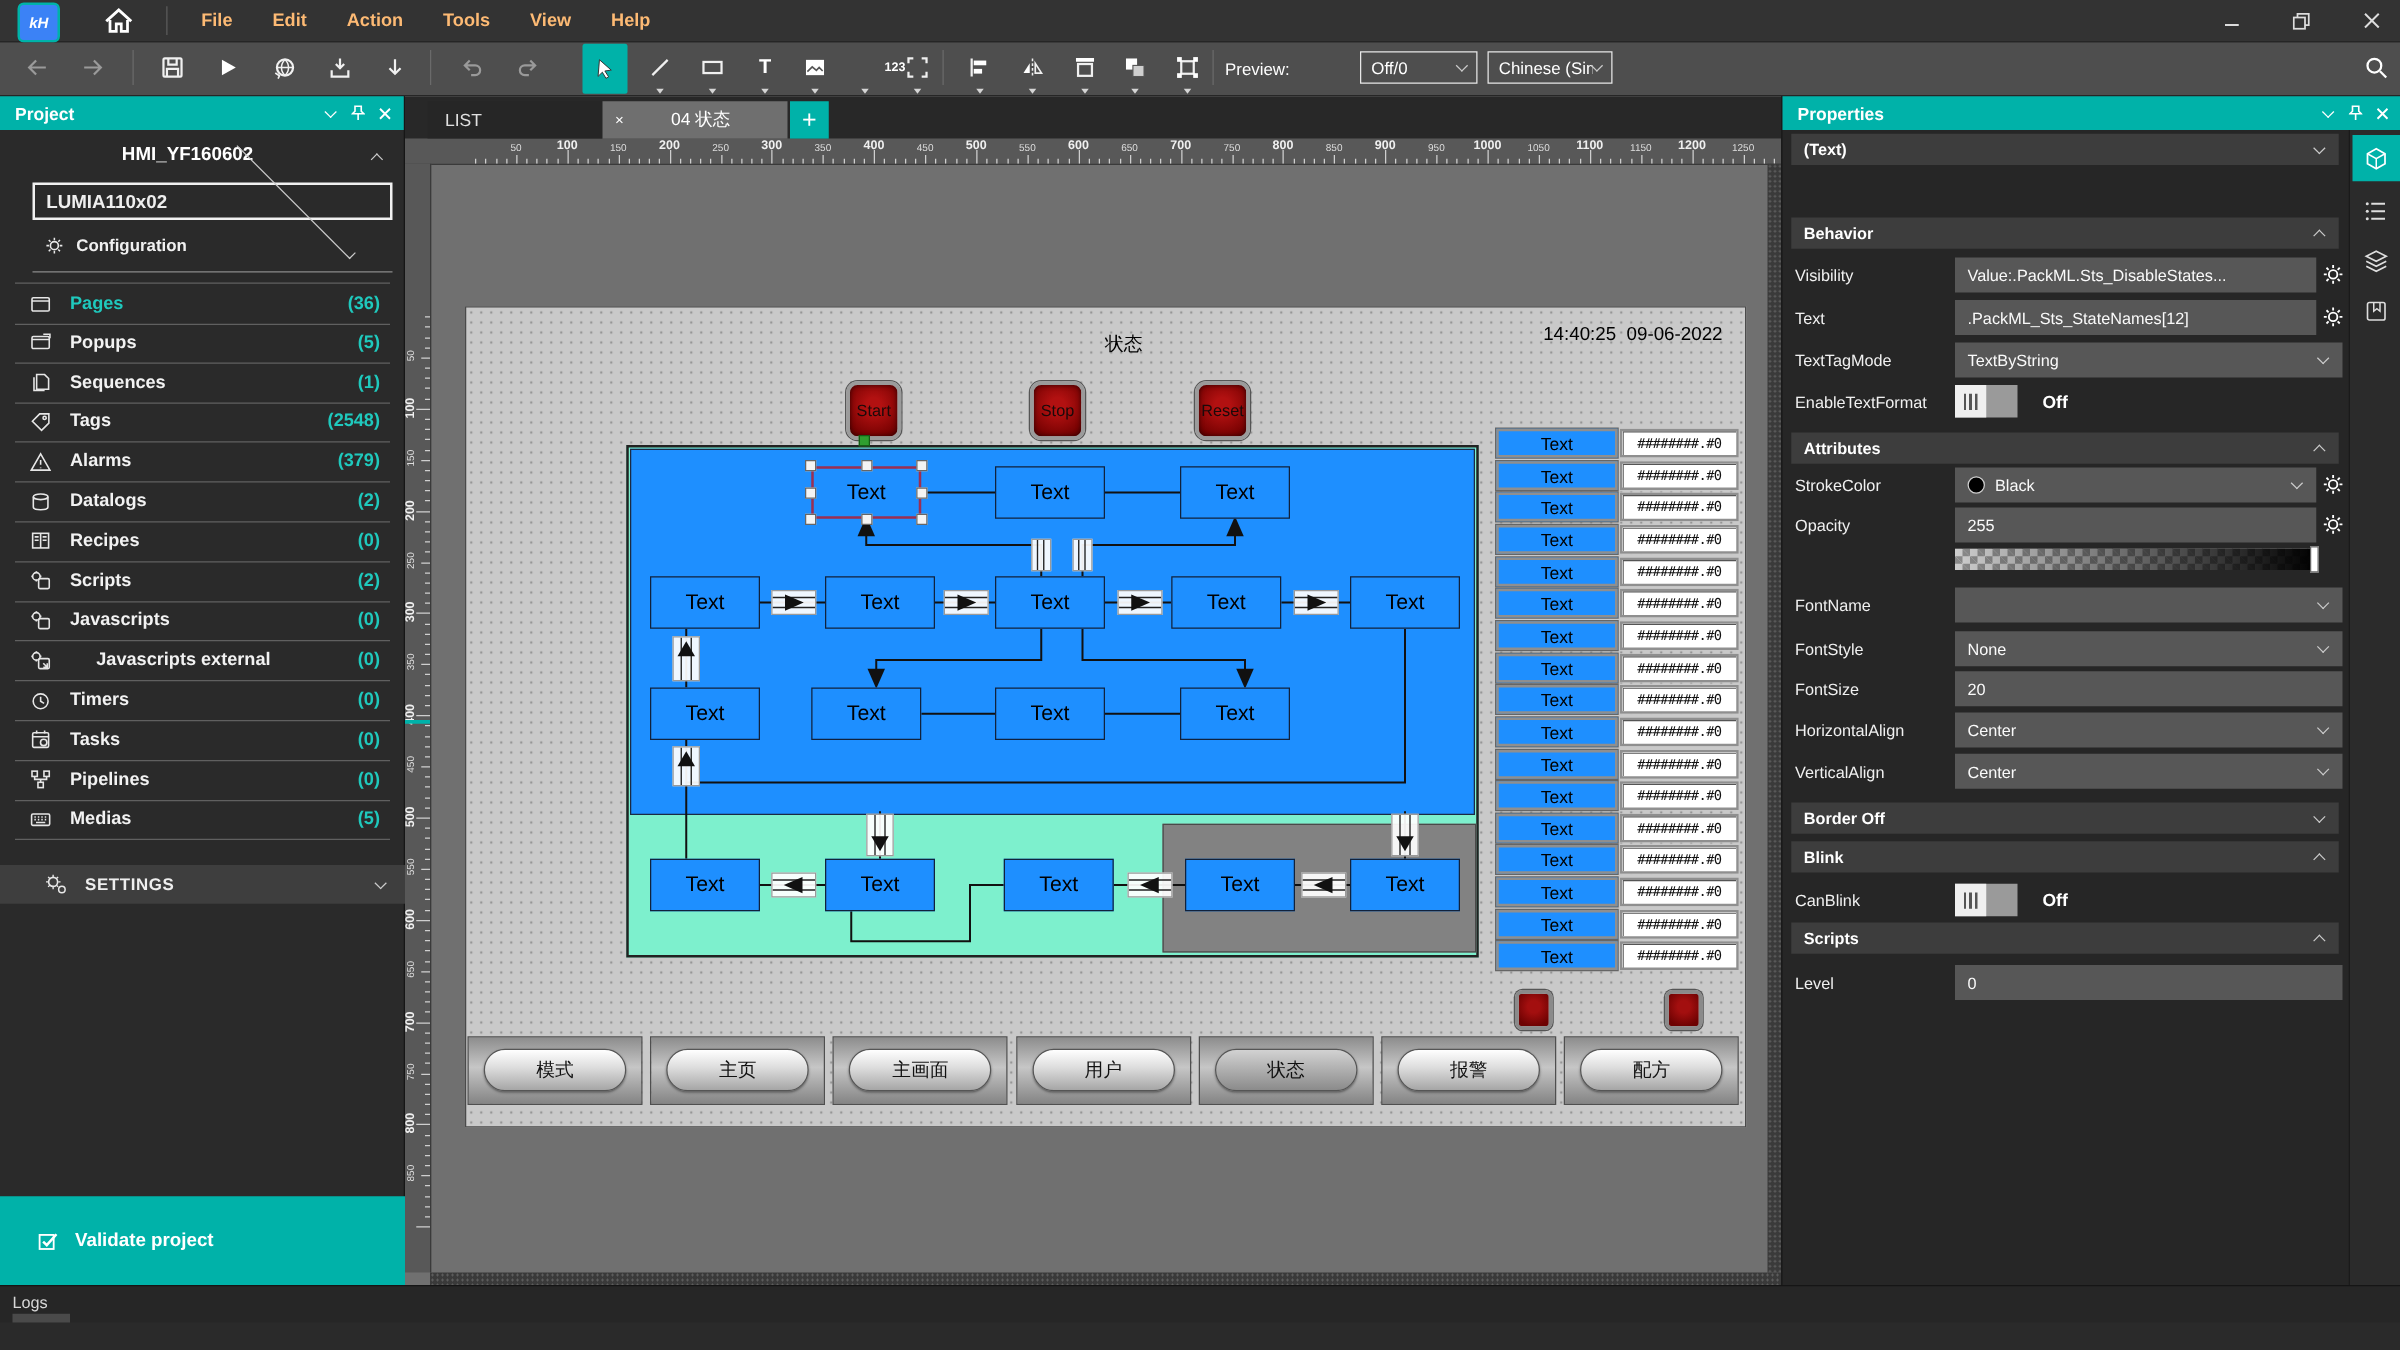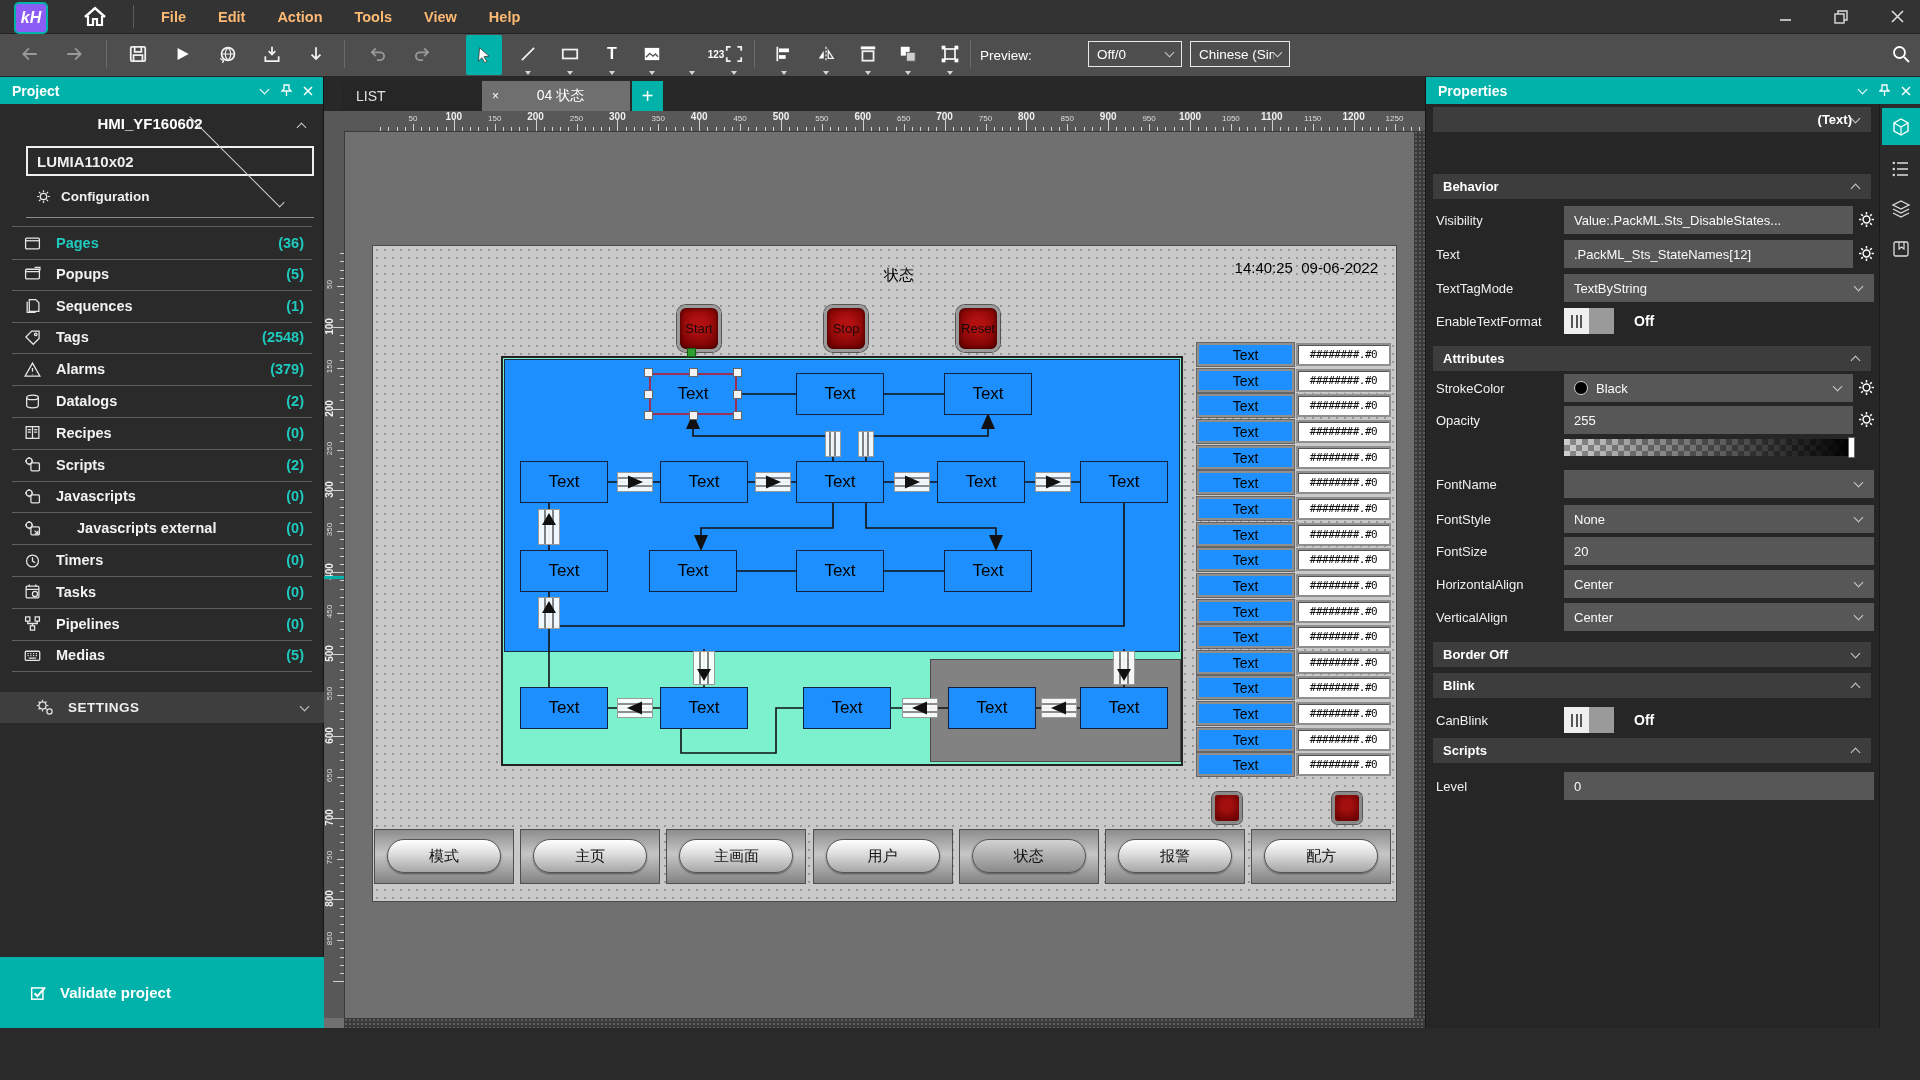--- a/index.html
+++ b/index.html
@@ -2,22 +2,22 @@
 <html><head>
 <meta charset="utf-8">
 <style>
   html,body{margin:0;padding:0;background:#1b1b1b;}
   .app{position:relative;width:1920px;height:1080px;overflow:hidden;
        font-family:"Liberation Sans",sans-serif;background:#2a2a2a;color:#eee;
        -webkit-font-smoothing:antialiased;}
 
   
   .titlebar{position:absolute;left:0;top:0;width:1920px;height:33px;background:#333;border-bottom:1px solid #222;}
-  .logo{position:absolute;left:14px;top:2px;width:30px;height:28px;background:#8b5cf6;border:2px solid #00b2a9;
-        border-radius:5px;color:#fff;font-style:italic;font-weight:bold;font-size:16px;display:flex;align-items:center;justify-content:center;}
+  .logo{position:absolute;left:14px;top:2px;width:30px;height:28px;background:#3b82f6;border:2px solid #00b2a9;
+        border-radius:5px;color:#fff;font-style:italic;font-weight:bold;font-size:12px;display:flex;align-items:center;justify-content:center;}
   .homebtn{position:absolute;left:78px;top:3px;width:34px;height:27px;display:flex;align-items:center;justify-content:center;}
   .tdiv{position:absolute;left:133px;top:5px;width:1px;height:23px;background:#5c5c5c;}
   .menubar{position:absolute;left:152px;top:0;height:33px;display:flex;align-items:center;gap:14px;}
   .menu-item{padding:0 9px;font-size:14.5px;font-weight:bold;color:#fdba74;cursor:default;}
   .winbtns{position:absolute;right:8px;top:0;height:33px;display:flex;align-items:center;gap:26px;}
   .winbtn{width:30px;height:24px;display:flex;align-items:center;justify-content:center;}
 
   
   .toolbar{position:absolute;left:0;top:34px;width:1920px;height:42px;background:#4e4e4e;border-bottom:1px solid #262626;}
   .tool{position:absolute;top:3px;width:32px;height:34px;display:flex;align-items:center;justify-content:center;border-radius:2px;}
@@ -1081,21 +1081,21 @@
         </div>
     <div class="stripbtn" style="top:126px;">
           <svg width="20" height="20" viewBox="0 0 20 20">
             <rect x="3" y="3" width="14" height="14" rx="1.5" fill="none" stroke="#ddd" stroke-width="1.3"></rect>
             <path d="M8 3v7l2.5-2 2.5 2V3" fill="none" stroke="#ddd" stroke-width="1.2"></path>
           </svg>
         </div>
   </div>
 
   <div class="propcontent">
-    <div class="phead" style="top:30px;text-align:right;">
+    <div class="phead" style="top:30px;">
       <span class="t">(Text)</span>
           <span class="chv down"></span>
     </div>
     <div class="phead" style="top:97px;">
       <span class="t">Behavior</span>
           <span class="chv up"></span>
     </div>
 
     <div class="prow" style="top:129px;">
       <span class="plabel">Visibility</span>
@@ -1231,14 +1231,18 @@
     </div>
     <div class="prow" style="top:695px;">
       <span class="plabel">Level</span>
       <div class="pfield" style="width:310px;">
             <span class="pval">0</span>
           </div>
     </div>
   </div>
 </div>
 
-
+<div class="logsbar">
+  <span class="logslbl">Logs</span>
+  <div class="logstub"></div>
 </div>
 
+</div>
+
 </body></html>

